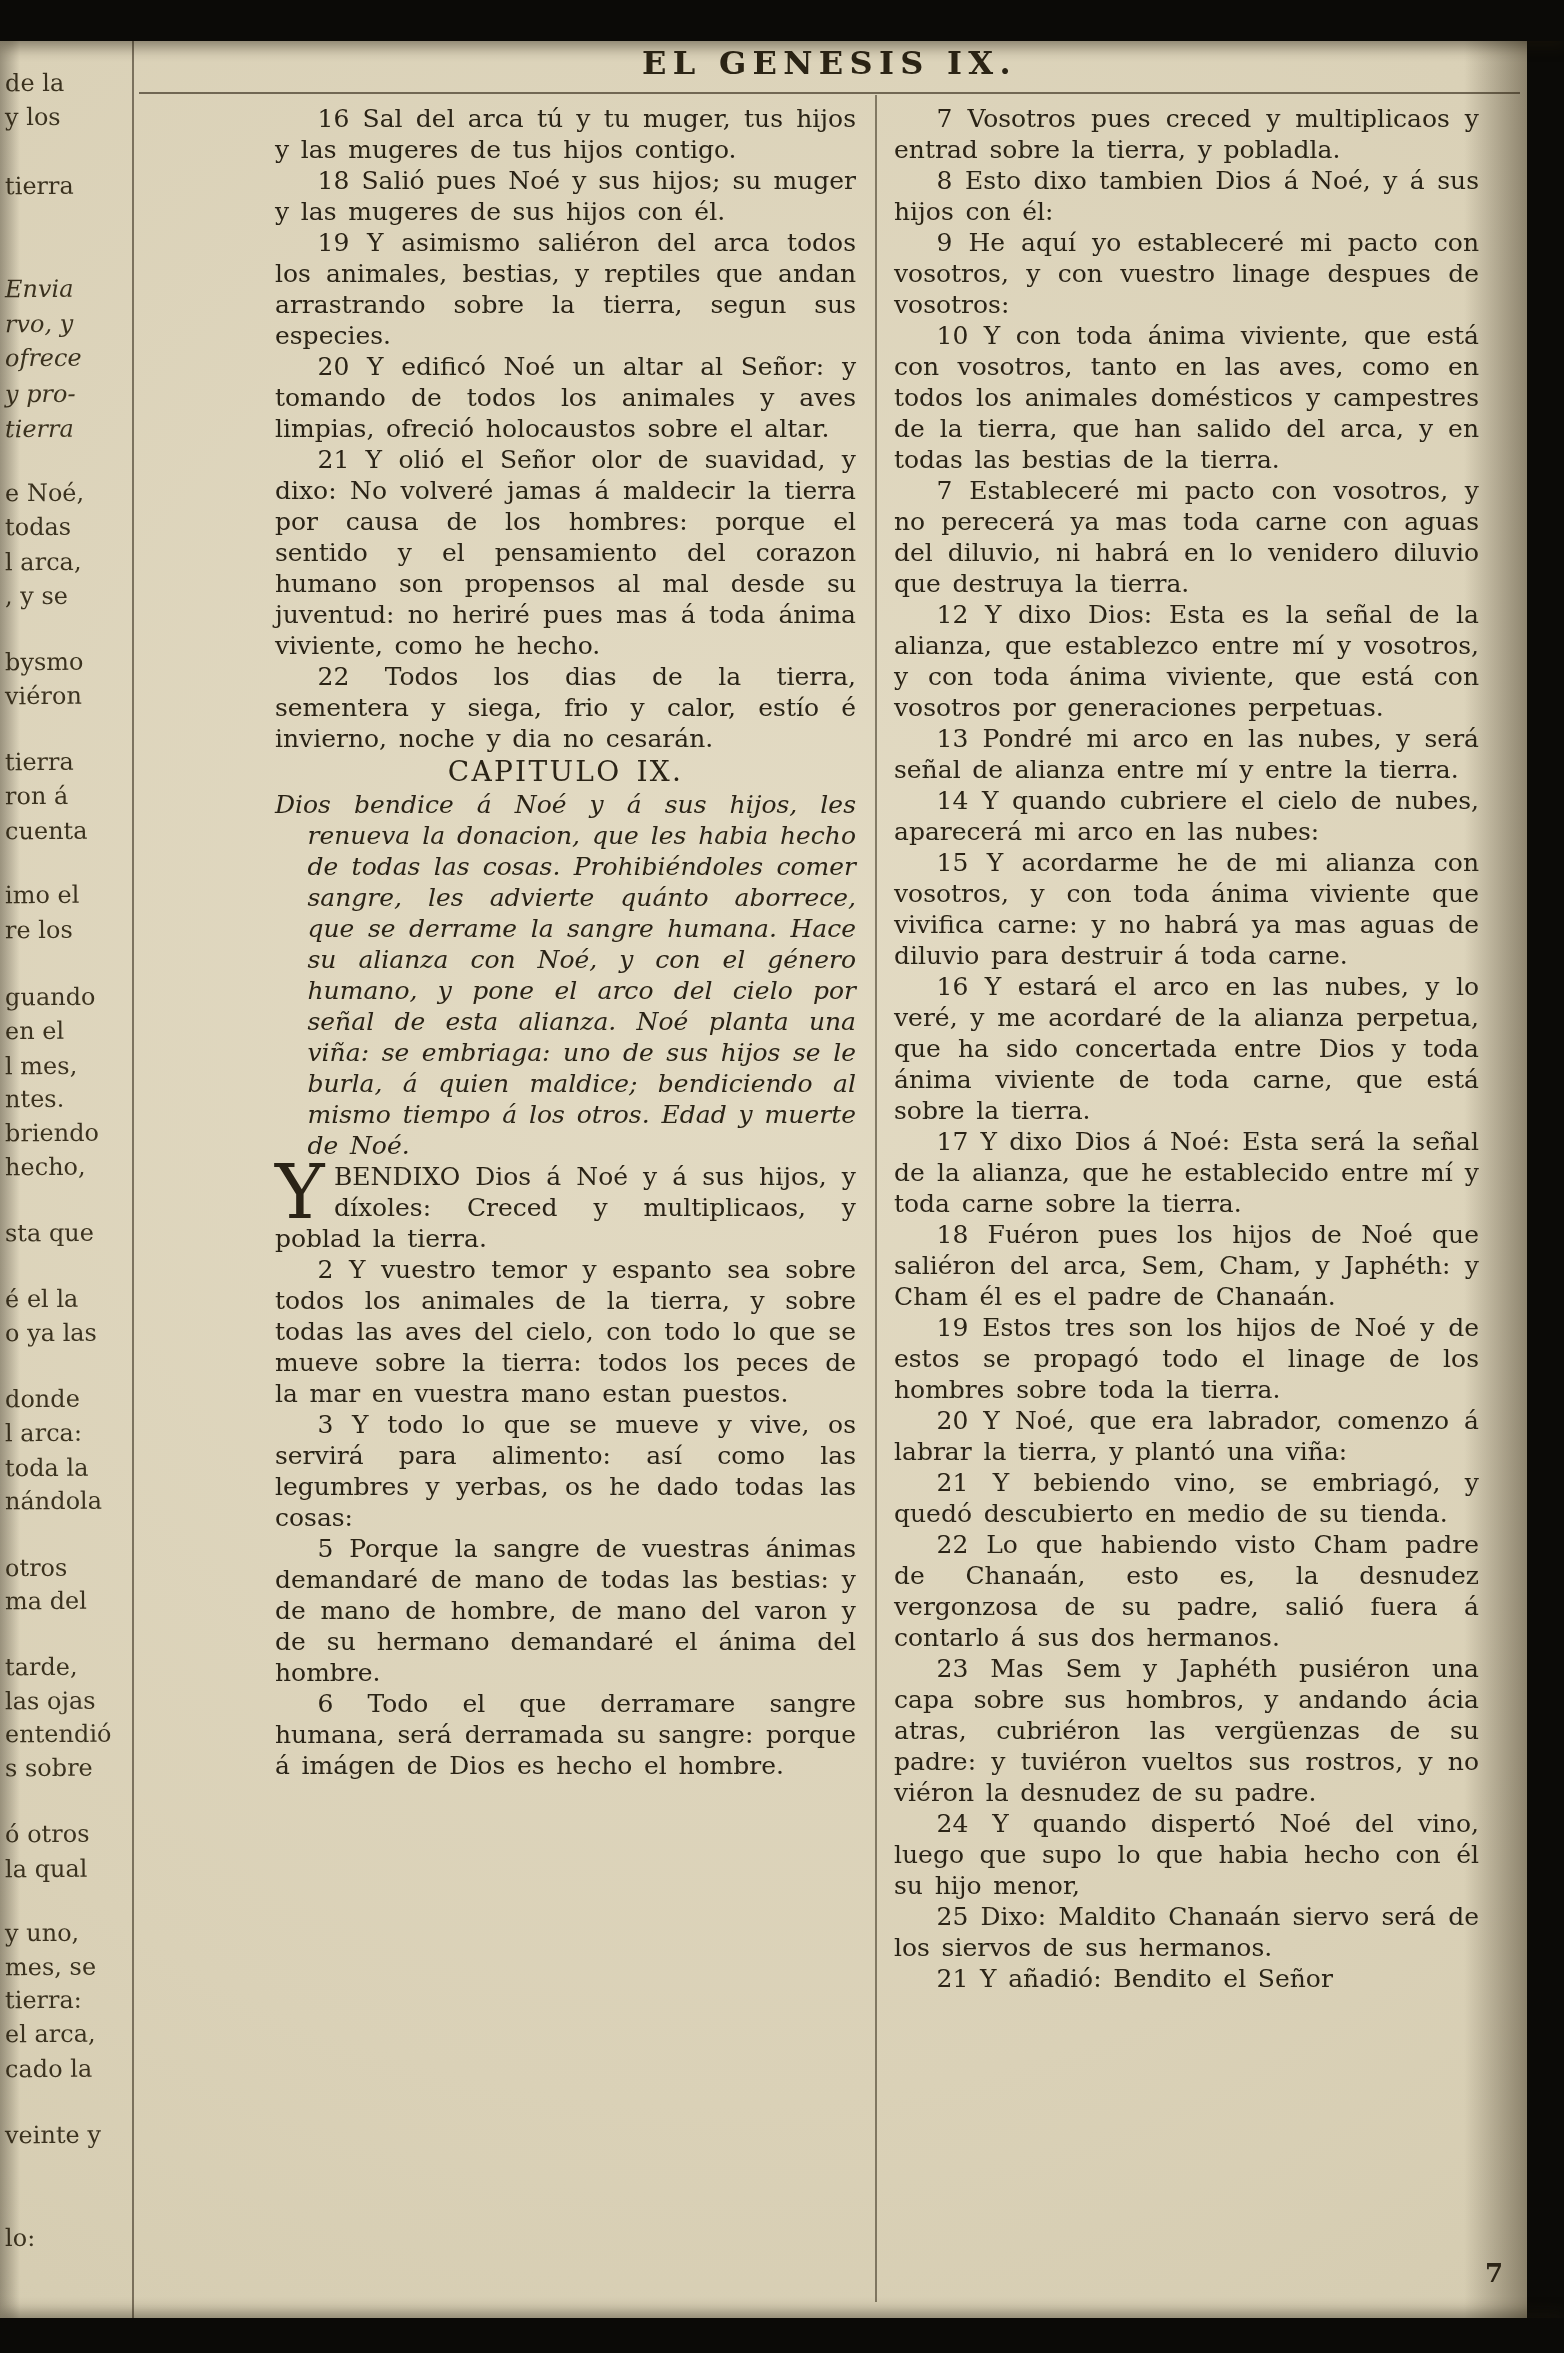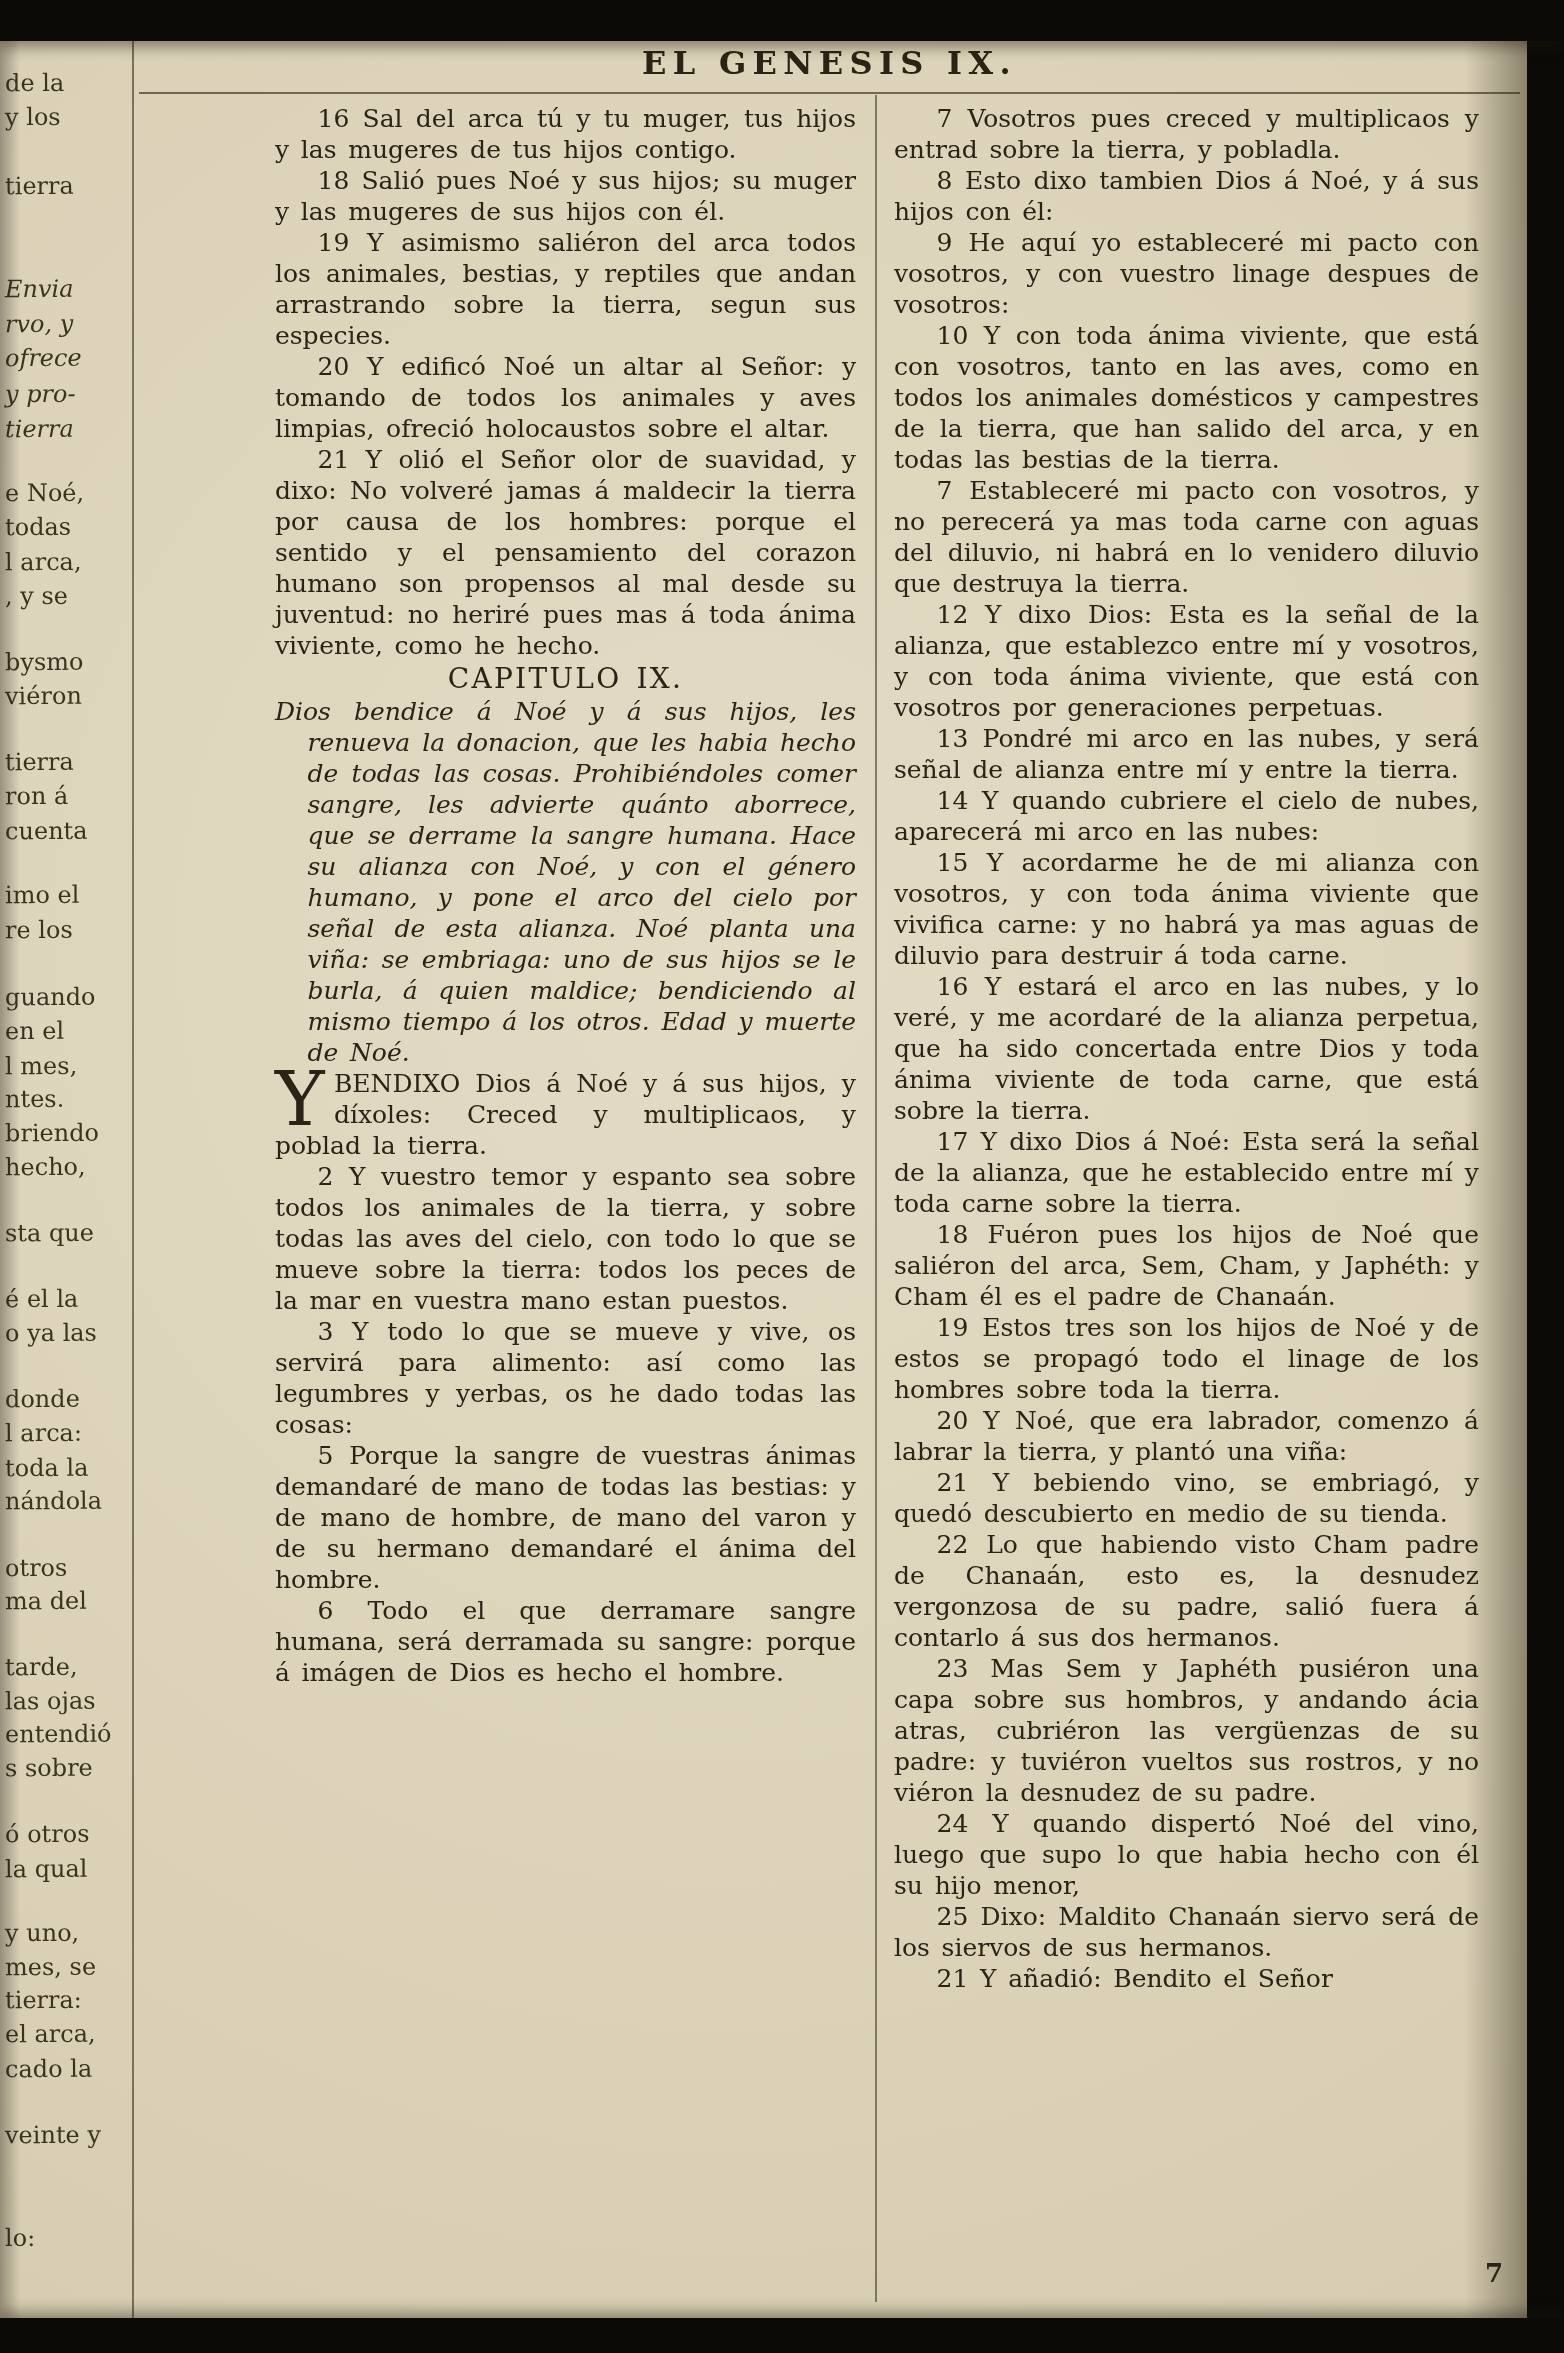--- a/index.html
+++ b/index.html
@@ -151,20 +151,21 @@
   <div class="running-head">EL GENESIS IX.</div>
   <div class="head-rule"></div>
   <div class="col-divider"></div>
 
   <div class="column col1" id="column-1">
       <p class="verse"><span class="vnum">16</span> Sal del arca tú y tu muger, tus hijos y las mugeres de tus hijos contigo.</p>
       <p class="verse"><span class="vnum">18</span> Salió pues Noé y sus hijos; su muger y las mugeres de sus hijos con él.</p>
       <p class="verse"><span class="vnum">19</span> Y asimismo saliéron del arca todos los animales, bestias, y reptiles que andan arrastrando sobre la tierra, segun sus especies.</p>
       <p class="verse"><span class="vnum">20</span> Y edificó Noé un altar al Señor: y tomando de todos los animales y aves limpias, ofreció holocaustos sobre el altar.</p>
       <p class="verse"><span class="vnum">21</span> Y olió el Señor olor de suavidad, y dixo: No volveré jamas á maldecir la tierra por causa de los hombres: porque el sentido y el pensamiento del corazon humano son propensos al mal desde su juventud: no heriré pues mas á toda ánima viviente, como he hecho.</p>
+      <p class="verse"><span class="vnum">22</span> Todos los dias de la tierra, sementera y siega, frio y calor, estío é invierno, noche y dia no cesarán.</p>
       <h2 class="chapter-heading">CAPITULO IX.</h2>
       <p class="summary">Dios bendice á Noé y á sus hijos, les renueva la donacion, que les habia hecho de todas las cosas. Prohibiéndoles comer sangre, les advierte quánto aborrece, que se derrame la sangre humana. Hace su alianza con Noé, y con el género humano, y pone el arco del cielo por señal de esta alianza. Noé planta una viña: se embriaga: uno de sus hijos se le burla, á quien maldice; bendiciendo al mismo tiempo á los otros. Edad y muerte de Noé.</p>
       <p class="verse dropcap-verse"><span class="dropcap">Y</span>BENDIXO Dios á Noé y á sus hijos, y díxoles: Creced y multiplicaos, y poblad la tierra.</p>
       <p class="verse"><span class="vnum">2</span> Y vuestro temor y espanto sea sobre todos los animales de la tierra, y sobre todas las aves del cielo, con todo lo que se mueve sobre la tierra: todos los peces de la mar en vuestra mano estan puestos.</p>
       <p class="verse"><span class="vnum">3</span> Y todo lo que se mueve y vive, os servirá para alimento: así como las legumbres y yerbas, os he dado todas las cosas:</p>
       <p class="verse"><span class="vnum">5</span> Porque la sangre de vuestras ánimas demandaré de mano de todas las bestias: y de mano de hombre, de mano del varon y de su hermano demandaré el ánima del hombre.</p>
       <p class="verse"><span class="vnum">6</span> Todo el que derramare sangre humana, será derramada su sangre: porque á imágen de Dios es hecho el hombre.</p>
     </div>
   <div class="column col2" id="column-2">
       <p class="verse"><span class="vnum">7</span> Vosotros pues creced y multiplicaos y entrad sobre la tierra, y pobladla.</p>

